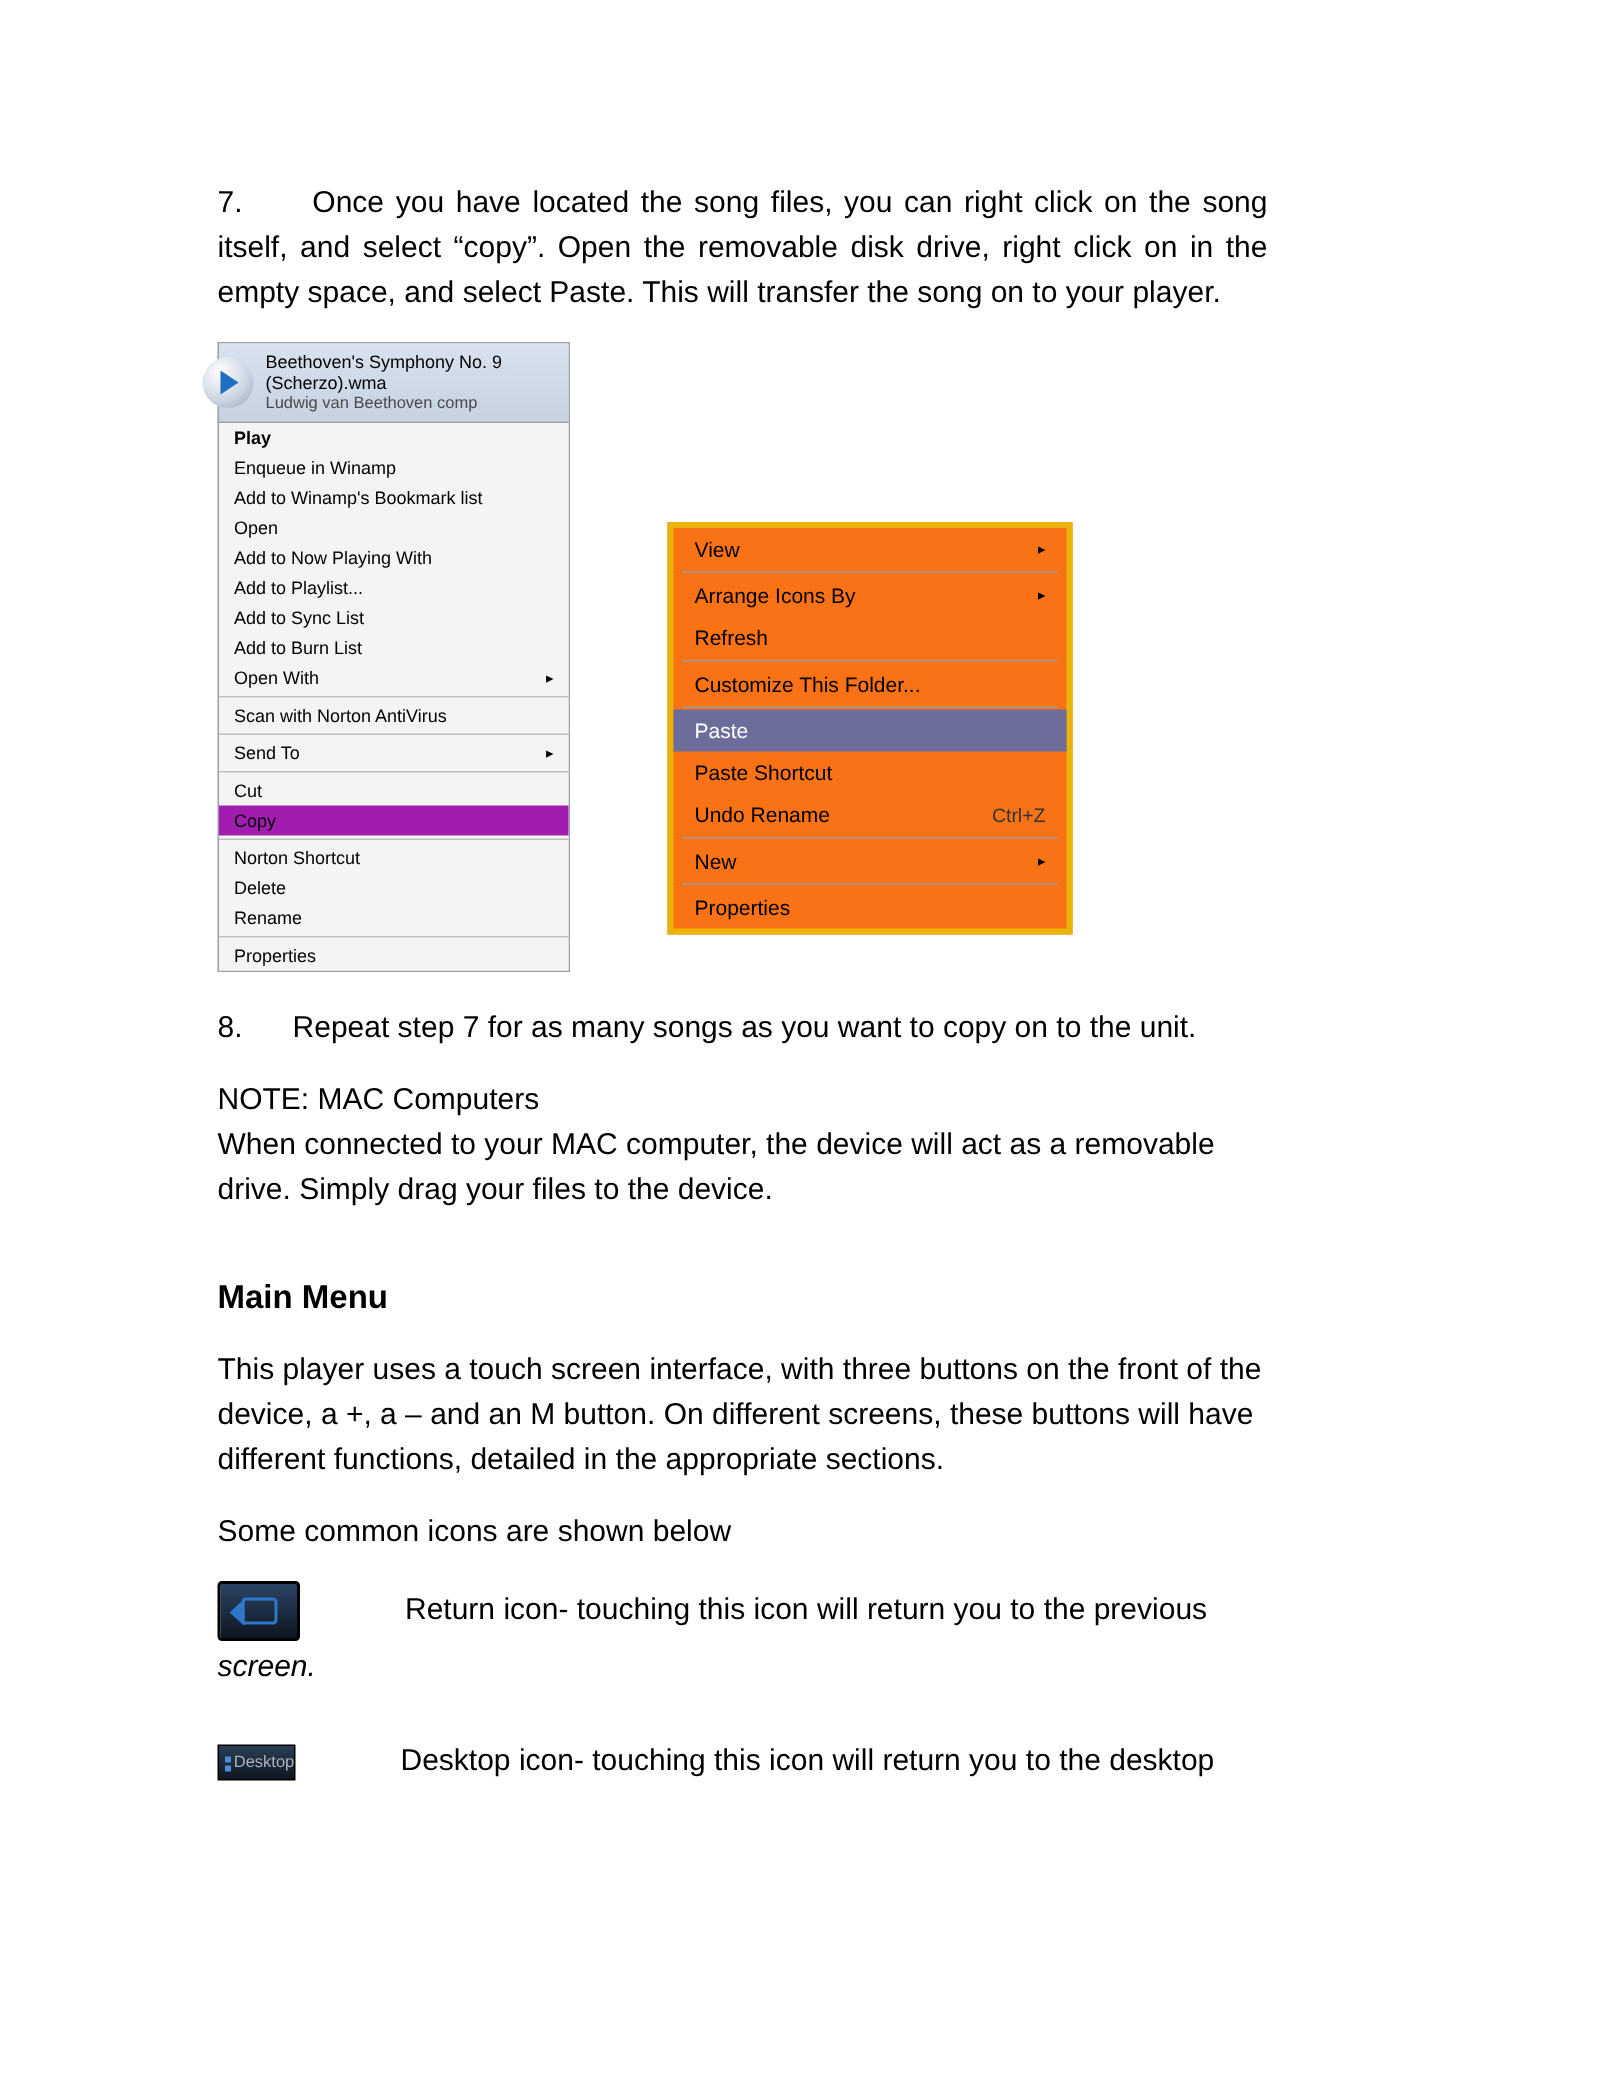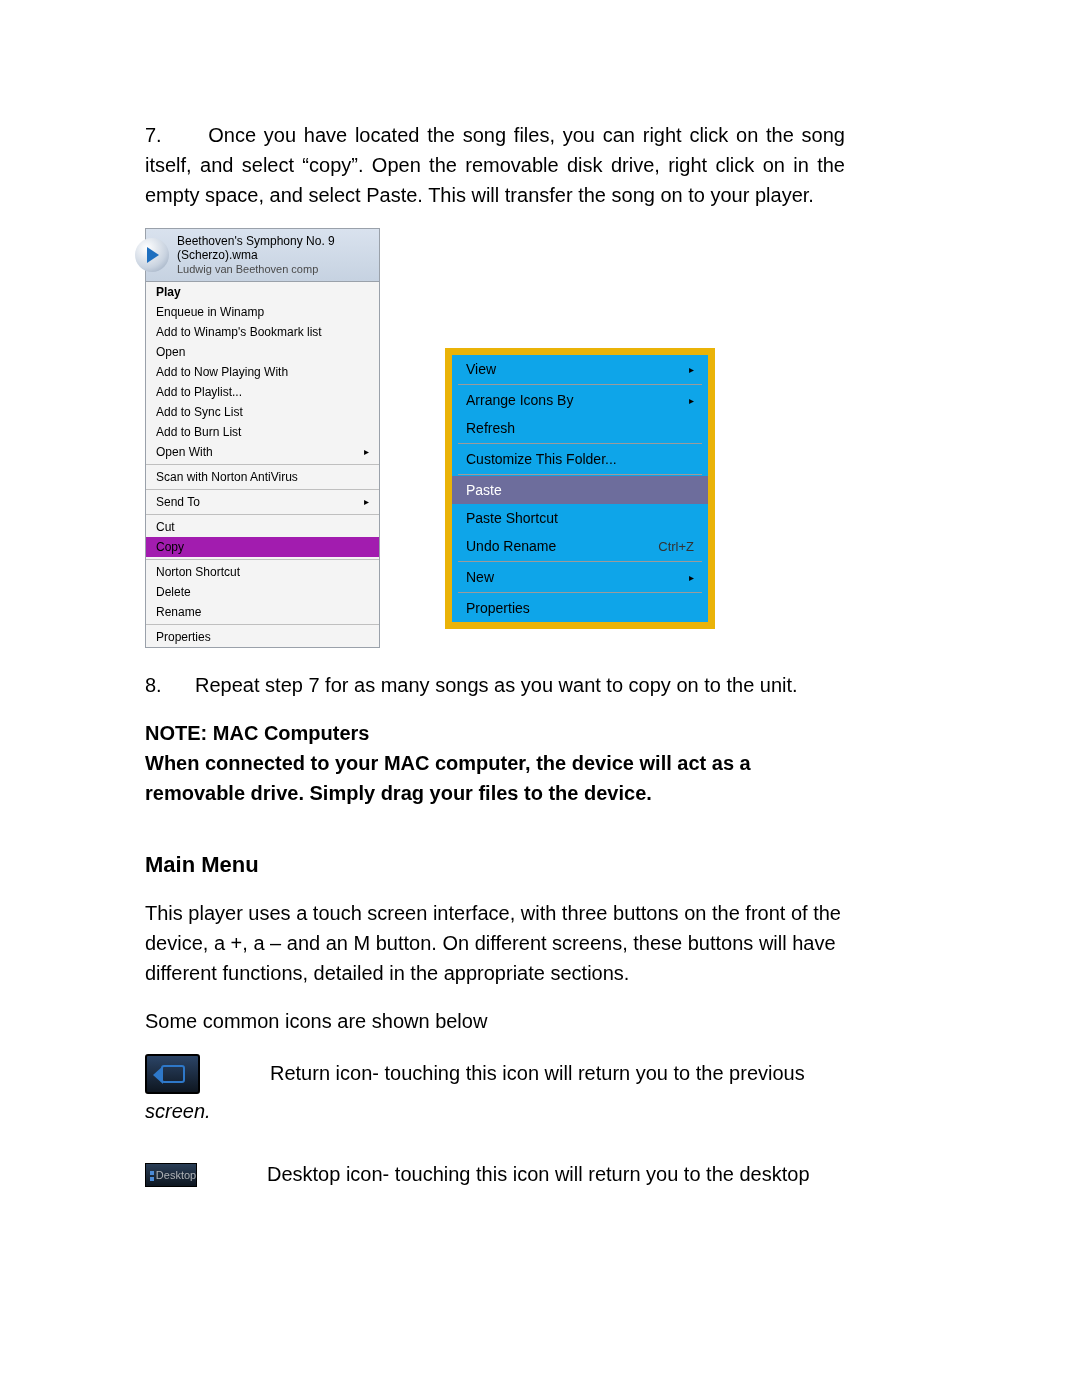--- a/index.html
+++ b/index.html
@@ -96,22 +96,22 @@
   }
   .arrow-right {
     font-size: 10px;
     margin-left: auto;
     padding-left: 10px;
   }
 
   
   .ctx-panel {
     width: 270px;
-    border: 7px solid #eab308;
-    background: #0ea5e9;
+    border: 4px solid #eab308;
+    background: #f97316;
     font-family: Tahoma, Arial, sans-serif;
     font-size: 14px;
     margin-top: 120px;
     box-sizing: border-box;
   }
   .ctx-item {
     padding: 6px 14px;
     display: flex;
     justify-content: space-between;
     align-items: center;
@@ -327,21 +327,21 @@
       </div>
 
   </div>
 
   <div class="instr">
     <span>8.</span>
     &nbsp;&nbsp;&nbsp;&nbsp;
     <span>Repeat step 7 for as many songs as you want to copy on to the unit.</span>
   </div>
 
-  <div class="instr" style="margin-top:18px;font-weight:bold;">
+  <div class="instr" style="margin-top:18px;">
     <div>NOTE: MAC Computers</div>
     <div>When connected to your MAC computer, the device will act as a removable drive. Simply drag your files to the device.</div>
   </div>
 
   <h3 class="section">Main Menu</h3>
 
   <div class="instr">This player uses a touch screen interface, with three buttons on the front of the device, a +, a – and an M button. On different screens, these buttons will have different functions, detailed in the appropriate sections.</div>
   <div class="instr" style="margin-top:18px;">Some common icons are shown below</div>
 
   <div class="icon-row">

